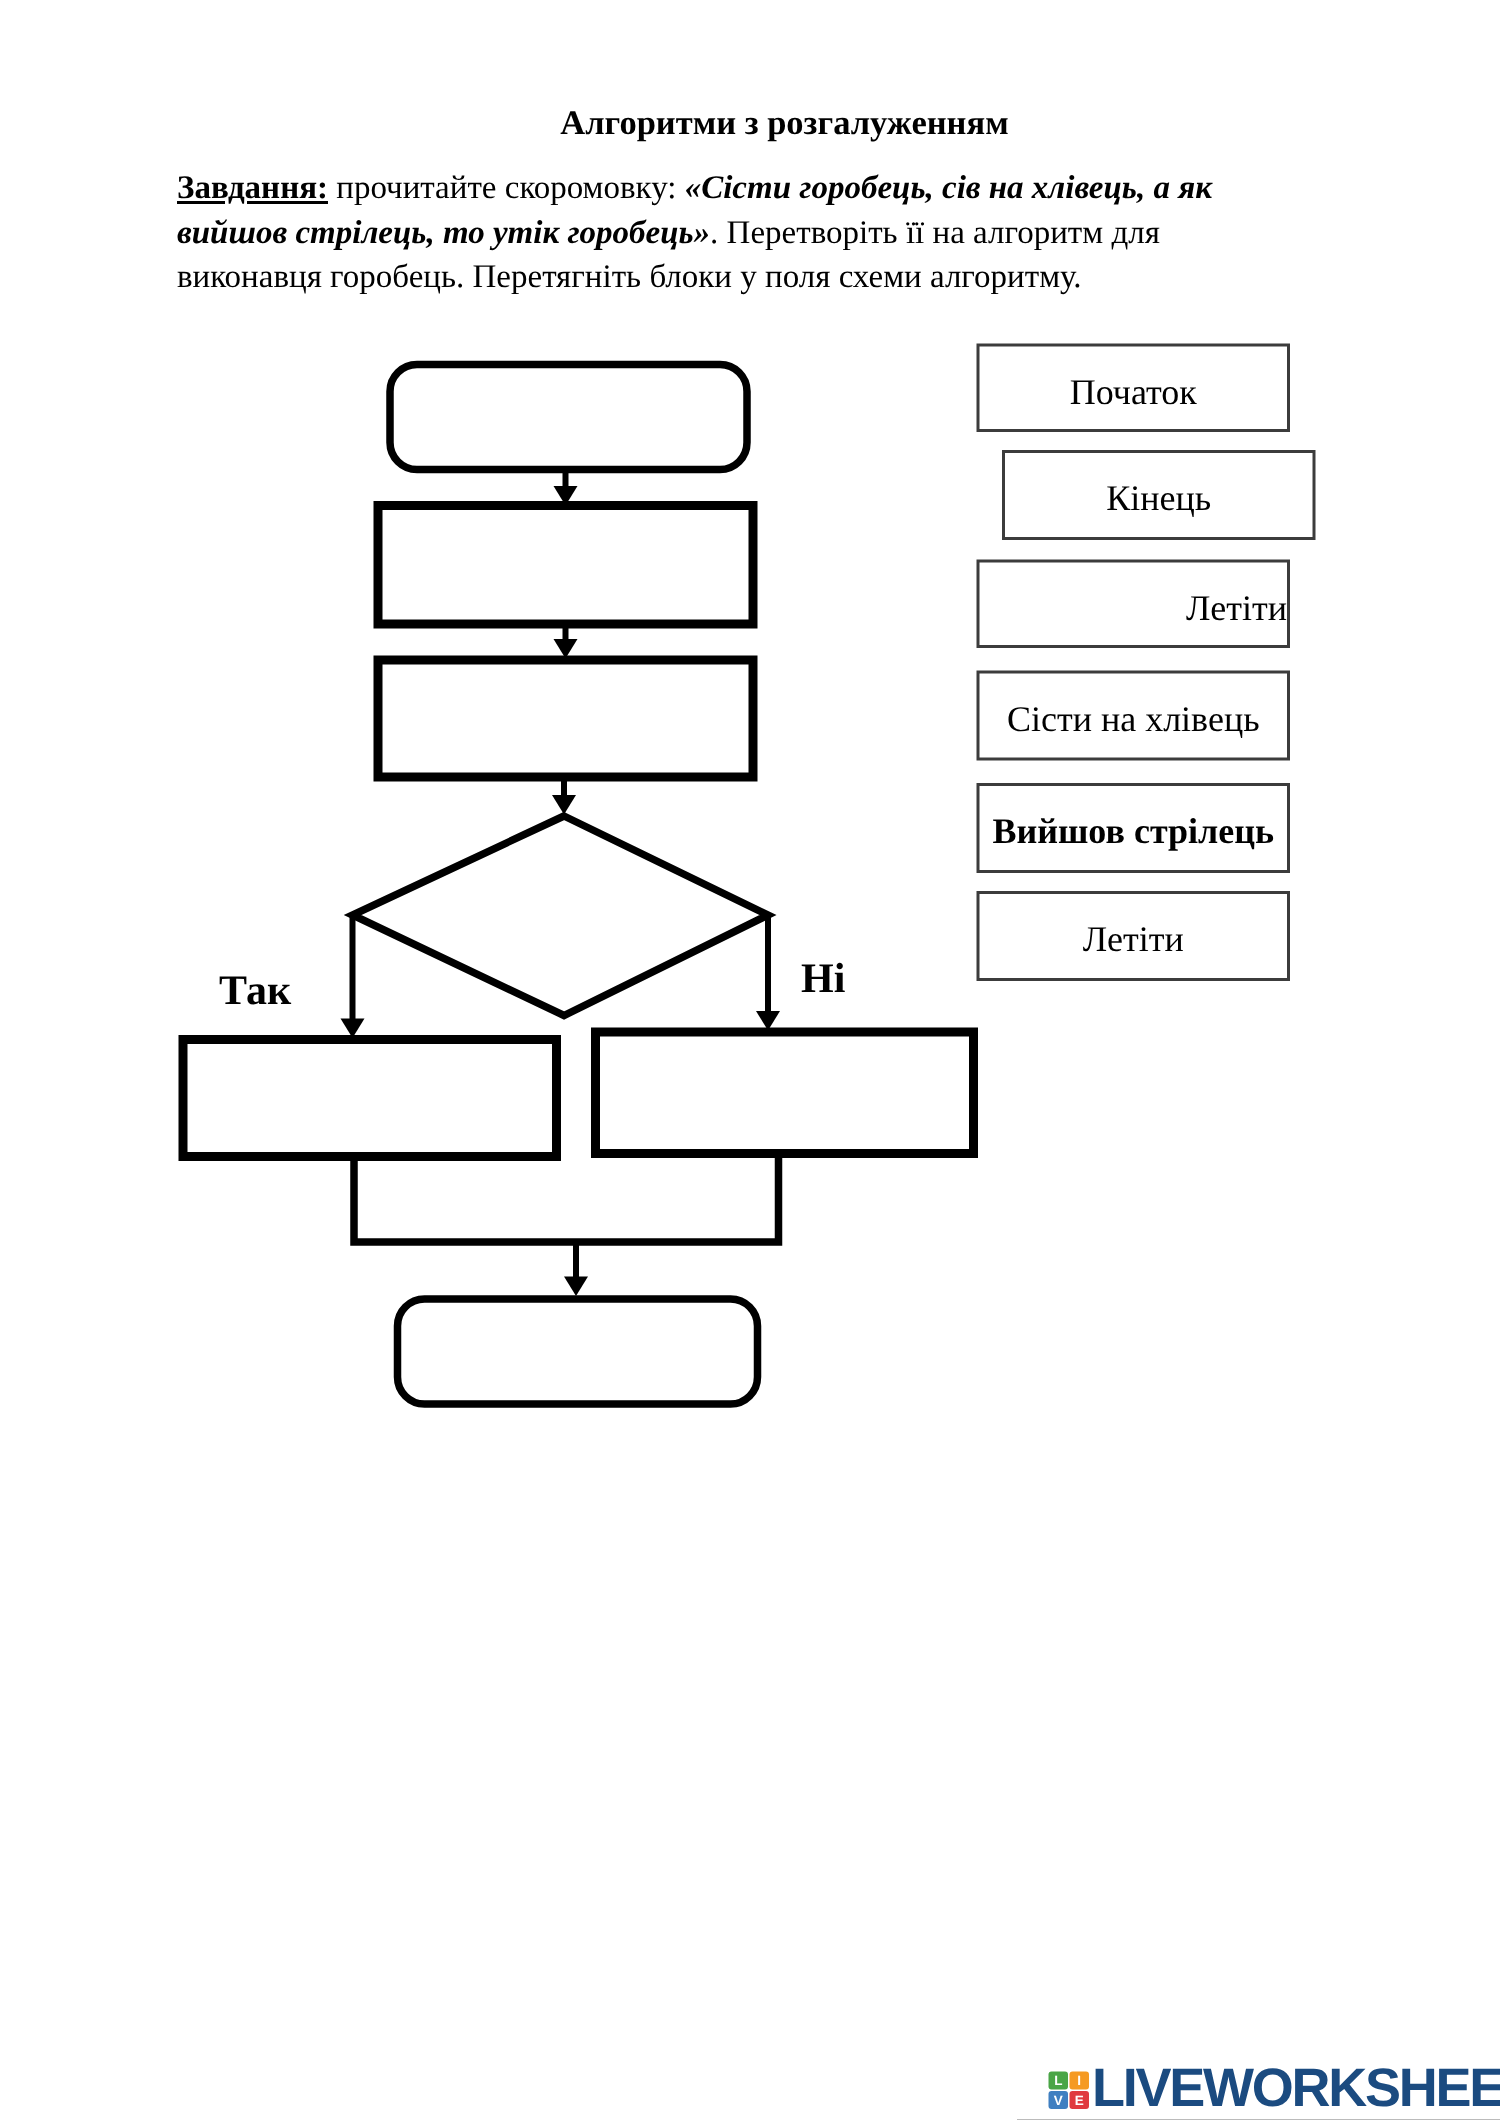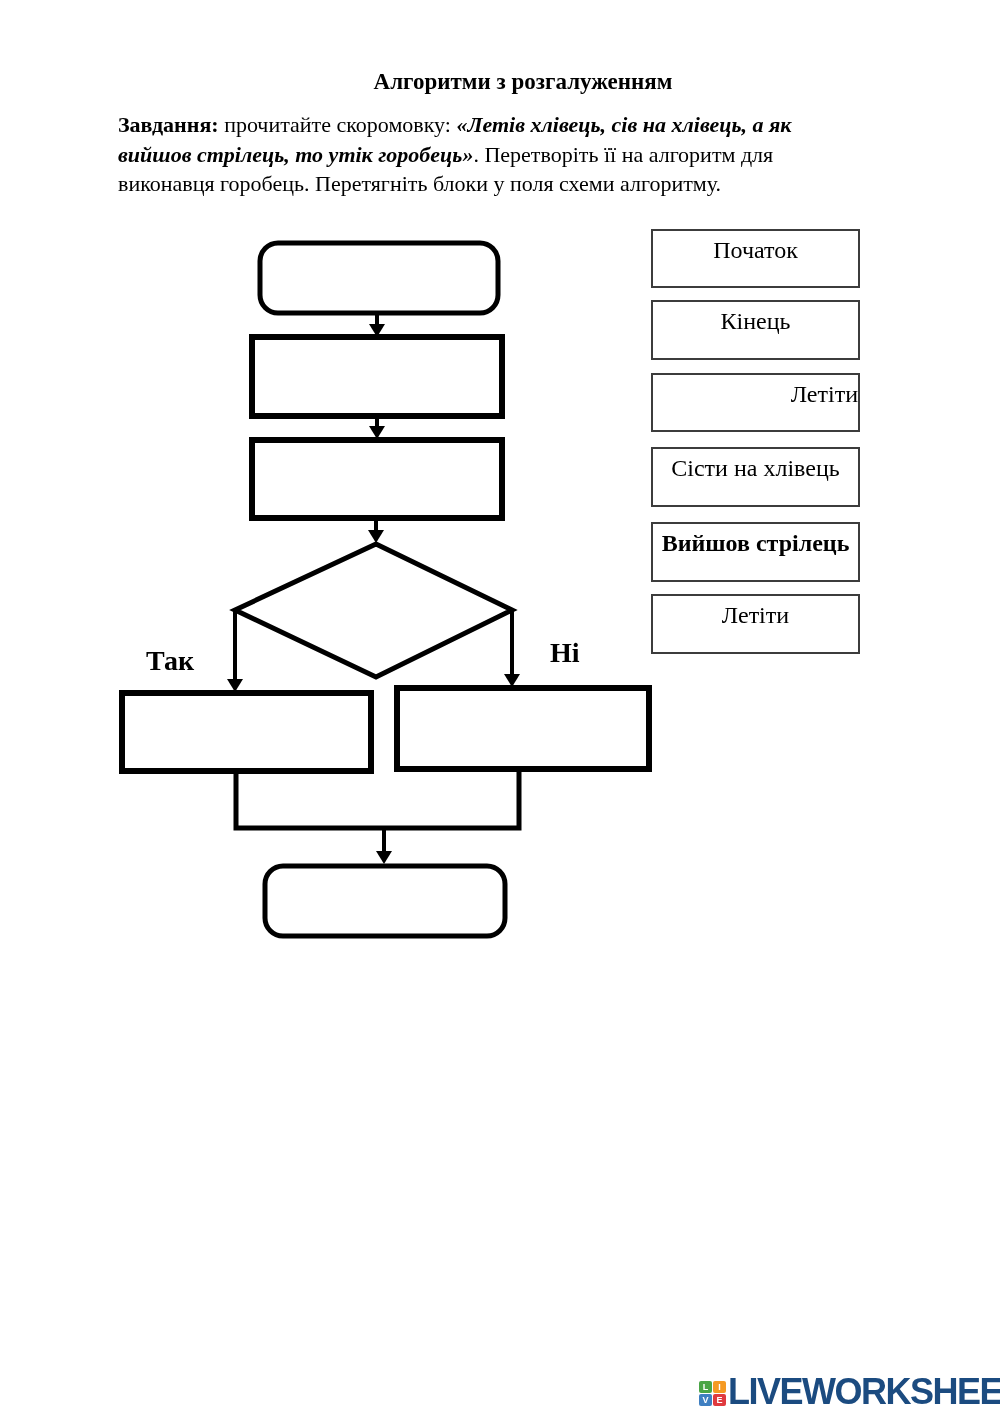--- a/index.html
+++ b/index.html
@@ -13,36 +13,36 @@
     overflow:hidden;
   }
   .title{
     position:absolute;left:118px;top:69px;width:810px;
     text-align:center;font-weight:bold;font-size:23px;
   }
   .task{
     position:absolute;left:118px;top:110px;width:775px;
     font-size:22px;line-height:29.5px;
   }
-  .task .b{font-weight:bold;}
+  .task .b{font-weight:bold;text-decoration:underline;}
   .task .bi{font-weight:bold;font-style:italic;}
   .flow-svg{position:absolute;left:0;top:0;}
   .flow-svg rect,.flow-svg polygon.shape{fill:#ffffff;stroke:#000000;}
   .flow-svg line{stroke:#000000;}
   .flow-svg .merge{fill:none;stroke:#000000;}
   .flow-svg .head{fill:#000000;stroke:none;}
   .branch-label{
     position:absolute;font-weight:bold;font-size:28px;
   }
   .yes{left:146px;top:645px;}
-  .no{left:550px;top:637px;text-align:right;}
+  .no{left:534px;top:637px;text-align:right;}
   .bank-item{
     position:absolute;left:651px;width:209px;height:60px;
     box-sizing:border-box;border:2px solid #3c3c3c;background:#ffffff;
-    text-align:center;font-size:24px;padding-top:6px;
+    text-align:center;font-size:24px;padding-top:18px;
     cursor:grab;
   }
   .logo{
     position:absolute;left:699px;top:1371px;
     display:flex;align-items:flex-start;
     font-family:"Liberation Sans", sans-serif;
   }
   .logo-grid{
     margin-top:10px;margin-right:2px;
     display:grid;grid-template-columns:13px 13px;grid-template-rows:12px 12px;
@@ -59,21 +59,21 @@
   }
 </style>
 </head>
 <body>
 
 <div class="page">
 
   <div class="title">Алгоритми з розгалуженням</div>
 
   <div class="task">
-    <span class="b">Завдання:</span><span> прочитайте скоромовку: </span><span class="bi">«Летів хлівець, сів на хлівець, а як</span><br>
+    <span class="b">Завдання:</span><span> прочитайте скоромовку: </span><span class="bi">«Сісти горобець, сів на хлівець, а як</span><br>
     <span class="bi">вийшов стрілець, то утік горобець»</span><span>. Перетворіть її на алгоритм для</span><br>
     <span>виконавця горобець. Перетягніть блоки у поля схеми алгоритму.</span>
   </div>
 
   <svg class="flow-svg" width="1000" height="1413" viewBox="0 0 1000 1413" xmlns="http://www.w3.org/2000/svg">
 
     <rect x="260" y="243" width="238" height="70" rx="18" stroke-width="5"></rect>
 
     <line x1="377" y1="313" x2="377" y2="326" stroke-width="4"></line>
     <polygon class="head" points="369,324 385,324 377,337"></polygon>
@@ -105,21 +105,21 @@
     <line x1="384" y1="826" x2="384" y2="853" stroke-width="4"></line>
     <polygon class="head" points="376,851 392,851 384,864"></polygon>
 
     <rect x="265" y="866" width="240" height="70" rx="18" stroke-width="5"></rect>
   </svg>
 
   <div class="branch-label yes">Так</div>
   <div class="branch-label no">Ні</div>
 
   <div class="bank-item" style="top:229px;height:59px;">Початок</div>
-  <div class="bank-item" style="top:300px;">Кінець</div>
+  <div class="bank-item" style="top:300px;margin-left:17px;">Кінець</div>
   <div class="bank-item" style="top:373px;height:59px;text-align:right;">Летіти</div>
   <div class="bank-item" style="top:447px;">Сісти на хлівець</div>
   <div class="bank-item" style="top:522px;font-weight:bold;">Вийшов стрілець</div>
   <div class="bank-item" style="top:594px;">Летіти</div>
 
   <div class="logo">
     <div class="logo-grid">
       <div class="logo-sq" style="background: rgb(74, 165, 70);">L</div>
       <div class="logo-sq" style="background: rgb(245, 154, 35);">I</div>
       <div class="logo-sq" style="background: rgb(63, 127, 193);">V</div>

